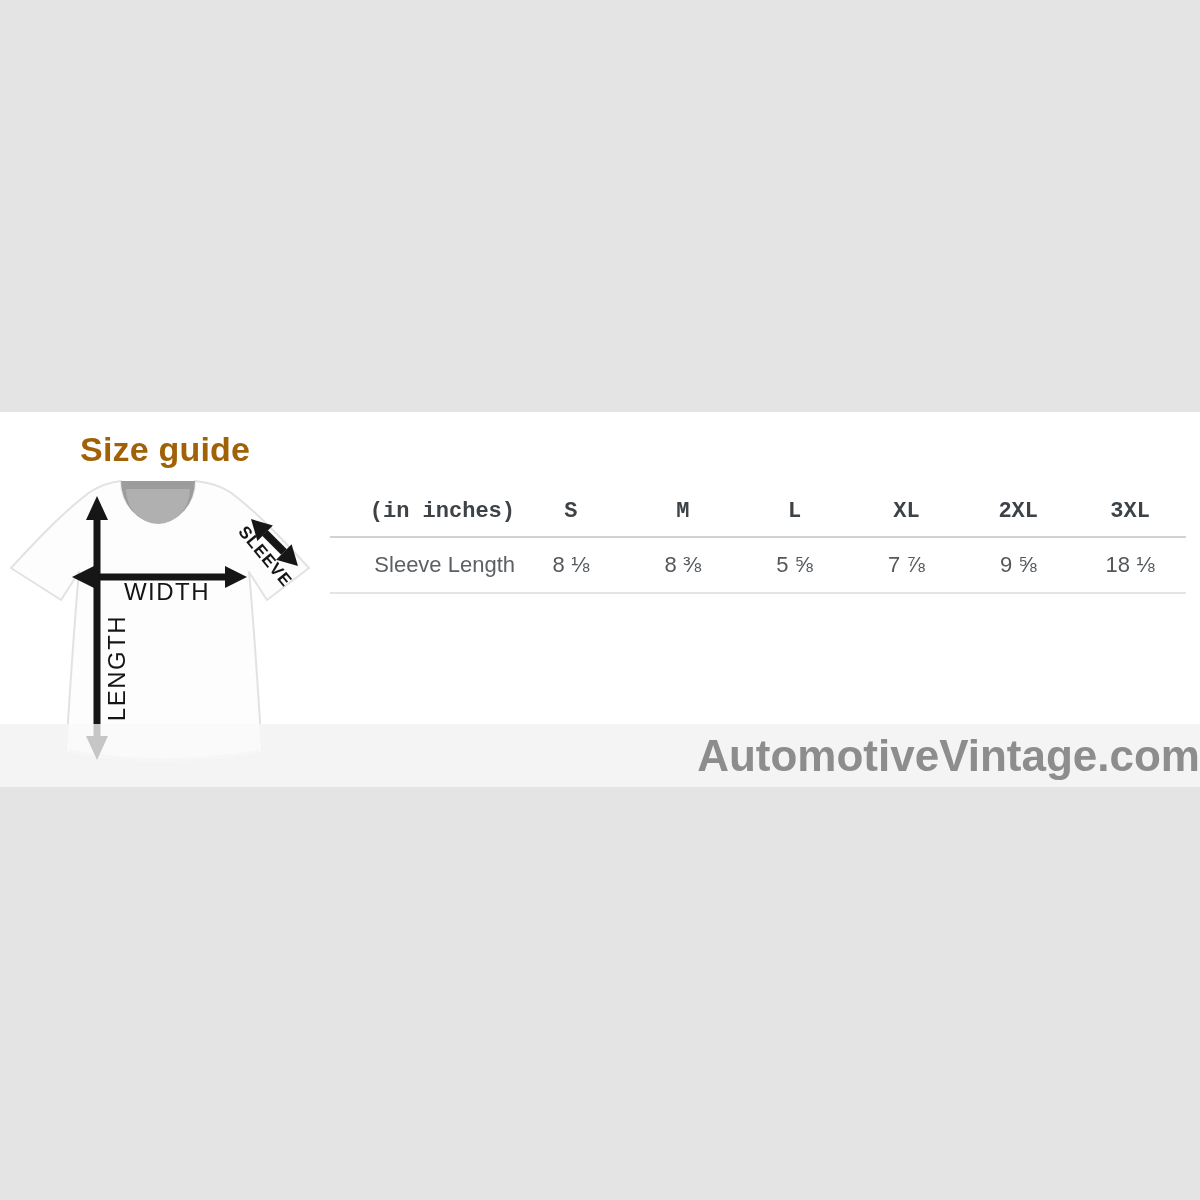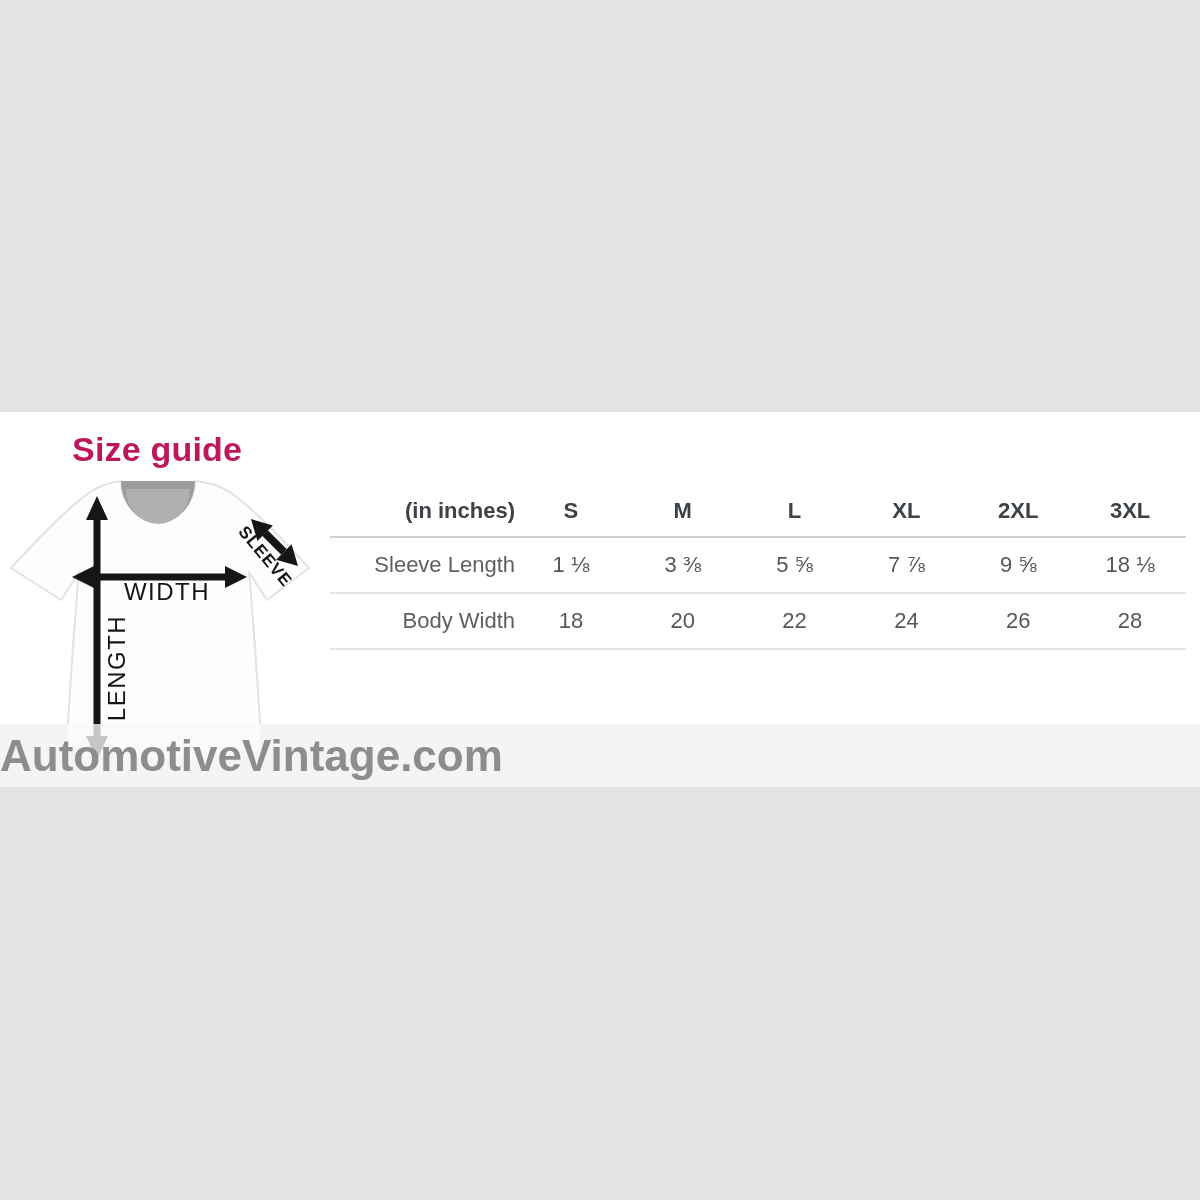--- a/index.html
+++ b/index.html
@@ -9,23 +9,23 @@
     background: #e4e4e4;
     font-family: "Liberation Sans", sans-serif;
     overflow: hidden;
   }
   .content-panel {
     position: absolute; left: 0; top: 412px;
     width: 1200px; height: 312px;
     background: #ffffff;
   }
   .heading {
-    position: absolute; left: 72px; top: 430px;
+    position: absolute; left: 80px; top: 430px;
     font-size: 34px; font-weight: 700;
-    color: #be185d; letter-spacing: 0.2px;
+    color: #a16207; letter-spacing: 0.2px;
   }
   .shirt-svg {
     position: absolute; left: 5px; top: 460px;
     width: 320px; height: 320px;
   }
   .diagram-label {
     font-size: 24px; letter-spacing: 1.5px;
     fill: #151515; font-family: "Liberation Sans", sans-serif;
   }
   .diagram-label-sleeve {
@@ -38,41 +38,42 @@
     border-collapse: collapse; table-layout: fixed;
     font-size: 22px;
   }
   table.size-table col.label-col { width: 185px; }
   table.size-table th, table.size-table td {
     padding: 0; margin: 0; vertical-align: middle;
   }
   table.size-table thead th {
     height: 50px; font-weight: 700; color: #3d4247;
     border-bottom: 2px solid #d2d2d2;
+    font-family: Liberation Mono, monospace;
   }
   table.size-table thead th.unit-cell { text-align: right; }
   table.size-table thead th.size-cell { text-align: center; }
   table.size-table tbody td {
     height: 54px; border-bottom: 2px solid #e4e4e4;
   }
   table.size-table tbody td.row-label {
     text-align: right; color: #5c6064;
   }
   table.size-table tbody td.value-cell {
     text-align: center; color: #54585c;
   }
   .watermark-band {
     position: absolute; left: 0; top: 724px;
     width: 1200px; height: 63px;
     background: rgba(249, 249, 249, 0.78);
   }
   .watermark-text {
     position: absolute; left: 0; top: 724px;
     width: 1200px; height: 63px; line-height: 63px;
-    text-align: left;
+    text-align: right;
     font-size: 44px; font-weight: 700;
     color: #8d8d8d;
   }
 </style>
 </head>
 <body>
 
 <div class="content-panel"></div>
 
 <svg class="shirt-svg" viewBox="0 0 320 320" aria-hidden="true">
@@ -129,33 +130,24 @@
       <th class="size-cell">M</th>
       <th class="size-cell">L</th>
       <th class="size-cell">XL</th>
       <th class="size-cell">2XL</th>
       <th class="size-cell">3XL</th>
     </tr>
   </thead>
   <tbody>
     <tr>
       <td class="row-label">Sleeve Length</td>
-      <td class="value-cell">1 ⅛</td>
-      <td class="value-cell">3 ⅜</td>
+      <td class="value-cell">8 ⅛</td>
+      <td class="value-cell">8 ⅜</td>
       <td class="value-cell">5 ⅝</td>
       <td class="value-cell">7 ⅞</td>
       <td class="value-cell">9 ⅝</td>
       <td class="value-cell">18 ⅛</td>
-    </tr>
-    <tr>
-      <td class="row-label">Body Width</td>
-      <td class="value-cell">18</td>
-      <td class="value-cell">20</td>
-      <td class="value-cell">22</td>
-      <td class="value-cell">24</td>
-      <td class="value-cell">26</td>
-      <td class="value-cell">28</td>
     </tr>
   </tbody>
 </table>
 
 <div class="watermark-band"></div>
 <div class="watermark-text">AutomotiveVintage.com</div>
 
 </body></html>

